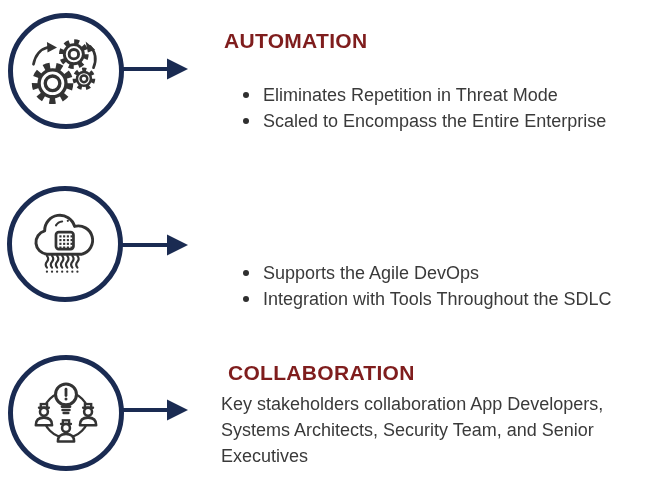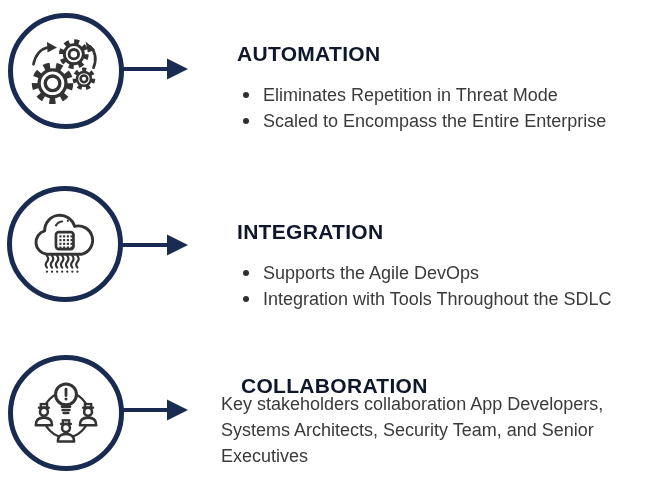--- a/index.html
+++ b/index.html
@@ -21,24 +21,24 @@
   }
   .badge-1 { left:8px;  top:13px;  }
   .badge-2 { left:7px;  top:186px; }
   .badge-3 { left:8px;  top:355px; }
   .arrow { position:absolute; width:66px; height:24px; }
   .arrow-1 { left:122px; top:57px;  }
   .arrow-2 { left:122px; top:233px; }
   .arrow-3 { left:122px; top:398px; }
   .section-title {
     position:absolute;
-    margin:16px;
+    margin:3px;
     font-size:21px; line-height:26px;
     font-weight:700; letter-spacing:0.3px;
-    color:#0f172a;
+    color:#7f1d1d;
   }
   .title-1 { left:221px; top:25px;  }
   .title-2 { left:221px; top:203px; }
   .title-3 { left:225px; top:357px; }
   .bullet-list {
     position:absolute;
     margin:16px; padding:0; list-style:none;
     font-size:18px; line-height:26px;
     color:#3a3a3a;
     width:433px;
@@ -142,21 +142,20 @@
           <circle cx="35" cy="55.5" r="1"></circle>
           <circle cx="39.5" cy="55.5" r="1"></circle>
           <circle cx="44" cy="55.5" r="1"></circle>
       </g>
     </svg>
   </div>
   <svg class="arrow arrow-2" viewBox="0 0 66 24">
     <path d="M0 12 H48" stroke="#1a2b52" stroke-width="4"></path>
     <path d="M45 1.5 L66 12 L45 22.5 Z" fill="#1a2b52"></path>
   </svg>
-  <h2 class="section-title title-2">INTEGRATION</h2>
   <ul class="bullet-list list-2">
     <li>Supports the Agile DevOps</li>
     <li>Integration with Tools Throughout the SDLC</li>
   </ul>
 
   <div class="badge badge-3">
     <svg class="icon-svg" width="78" height="72" viewBox="0 0 66 62" fill="none" stroke="#333333">
 
       <circle cx="33" cy="32.5" r="19.5" stroke-width="2"></circle>
 

